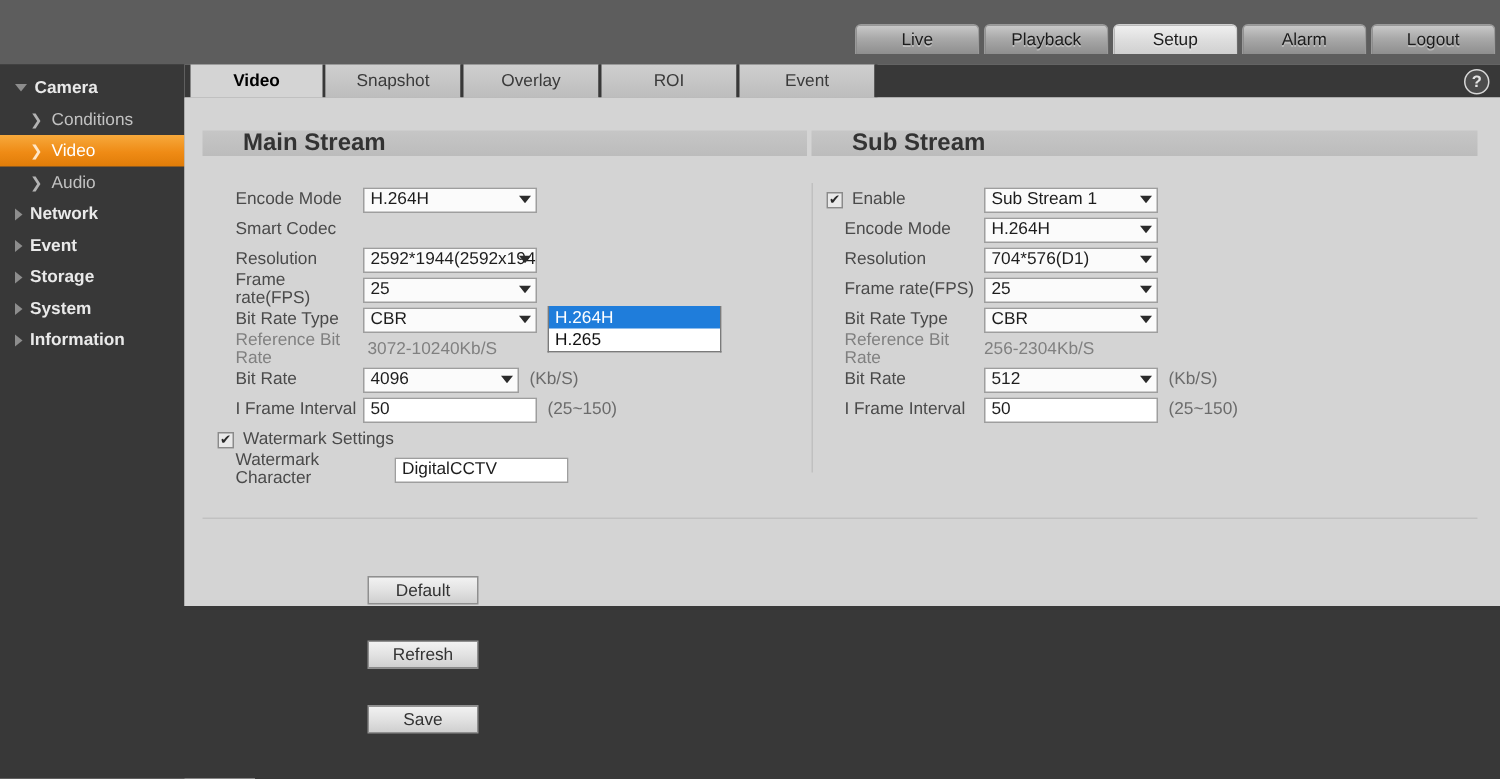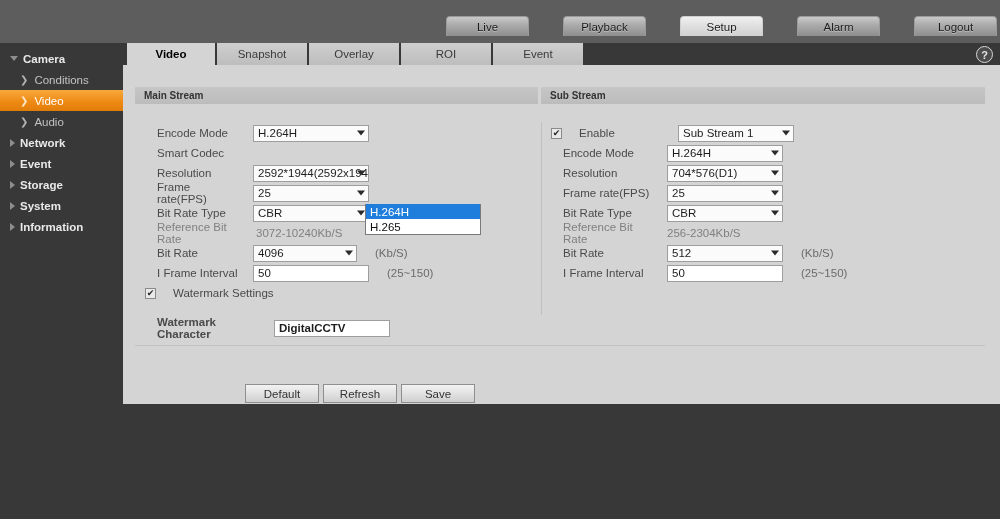--- a/index.html
+++ b/index.html
@@ -24,21 +24,20 @@
     width: 83px; height: 20px;
     border-radius: 4px 4px 0 0;
     border: 1px solid #9a9a9a;
     border-bottom: none;
     background: linear-gradient(to bottom, #c9c9c9 0%, #a9a9a9 45%, #8e8e8e 100%);
     color: #1c1c1c;
     font-size: 11.5px;
     display: flex; align-items: center; justify-content: center;
     cursor: pointer;
     text-shadow: 0 1px 0 rgba(255,255,255,.35);
-    margin-left: 31px;
   }
   .navbtn.active {
     background: linear-gradient(to bottom, #f0f0f0 0%, #dedede 50%, #d0d0d0 100%);
     border-color: #cfcfcf;
   }
 
   
   #sidebar {
     position: absolute; left: 0; top: 43px; width: 123px; height: 476px;
     background: #383838;
@@ -100,36 +99,36 @@
   }
 
   #panel {
     position: absolute; left: 0; top: 22px;
     width: 877px; height: 339px; background: #d4d4d4;
   }
 
   .sec-head {
     position: absolute; height: 17px;
     background: linear-gradient(to bottom,#c6c6c6,#bcbcbc);
-    font-size: 10px; font-weight: bold; color: #333;
-    display: flex; align-items: center; padding-left: 9px;
+    font-size: 16px; font-weight: bold; color: #333;
+    display: flex; align-items: center; padding-left: 27px;
   }
   #vdivider {
     position: absolute; left: 418px; top: 57px; width: 1px; height: 193px;
     background: #c0c0c0;
   }
   #hdivider {
     position: absolute; left: 12px; top: 280px; width: 850px; height: 1px;
     background: #c1c1c1;
   }
 
   
   .frow {
     position: absolute; height: 20px;
-    display: flex; align-items: center; gap: 11px;
+    display: flex; align-items: center;
   }
   .flabel {
     font-size: 11.5px; color: #4a4a4a;
     text-align: left;
   }
   .flabel.dim { color: #808080; }
   .fval-static { font-size: 11.5px; color: #808080; }
   .unit { font-size: 11.5px; color: #6b6b6b; margin-left: 7px; }
 
   .sel-box {
@@ -174,21 +173,21 @@
     z-index: 40;
   }
   .dd-opt {
     height: 15px; font-size: 11.5px; color: #111;
     display: flex; align-items: center; padding-left: 4px;
     cursor: pointer;
   }
   .dd-opt.hl { background: #1f7ddb; color: #fff; }
 
   
-  #btnrow { position: absolute; left: 122px; top: 319px; display: flex; gap: 4px; }
+  #btnrow { position: absolute; left: 122px; top: 319px; display: flex; gap: 24px; flex-direction: column; }
   .btn {
     width: 74px; height: 19px;
     border: 1px solid #8f8f8f;
     background: linear-gradient(to bottom,#f2f2f2 0%,#e2e2e2 50%,#cfcfcf 100%);
     font-size: 11.5px; color: #333;
     display: flex; align-items: center; justify-content: center;
     cursor: pointer;
   }
 </style>
 </head>
@@ -340,21 +339,21 @@
       <div class="unit">(25~150)</div>
     </div>
 
     <div class="frow" style="left:22px; top:218px;">
       <div class="cbx">
         <span>✔</span>
       </div>
       <div class="flabel">Watermark Settings</div>
     </div>
 
-    <div class="frow" style="left:34px; top:253px;font-weight:bold;">
+    <div class="frow" style="left:34px; top:238px;">
       <div class="flabel" style="width:106px">Watermark Character</div>
       <div class="txt-box" style="width:116px">
         <span>DigitalCCTV</span>
       </div>
     </div>
 
     <div id="dd-list">
       <div class="dd-opt hl">
         <span>H.264H</span>
       </div>

